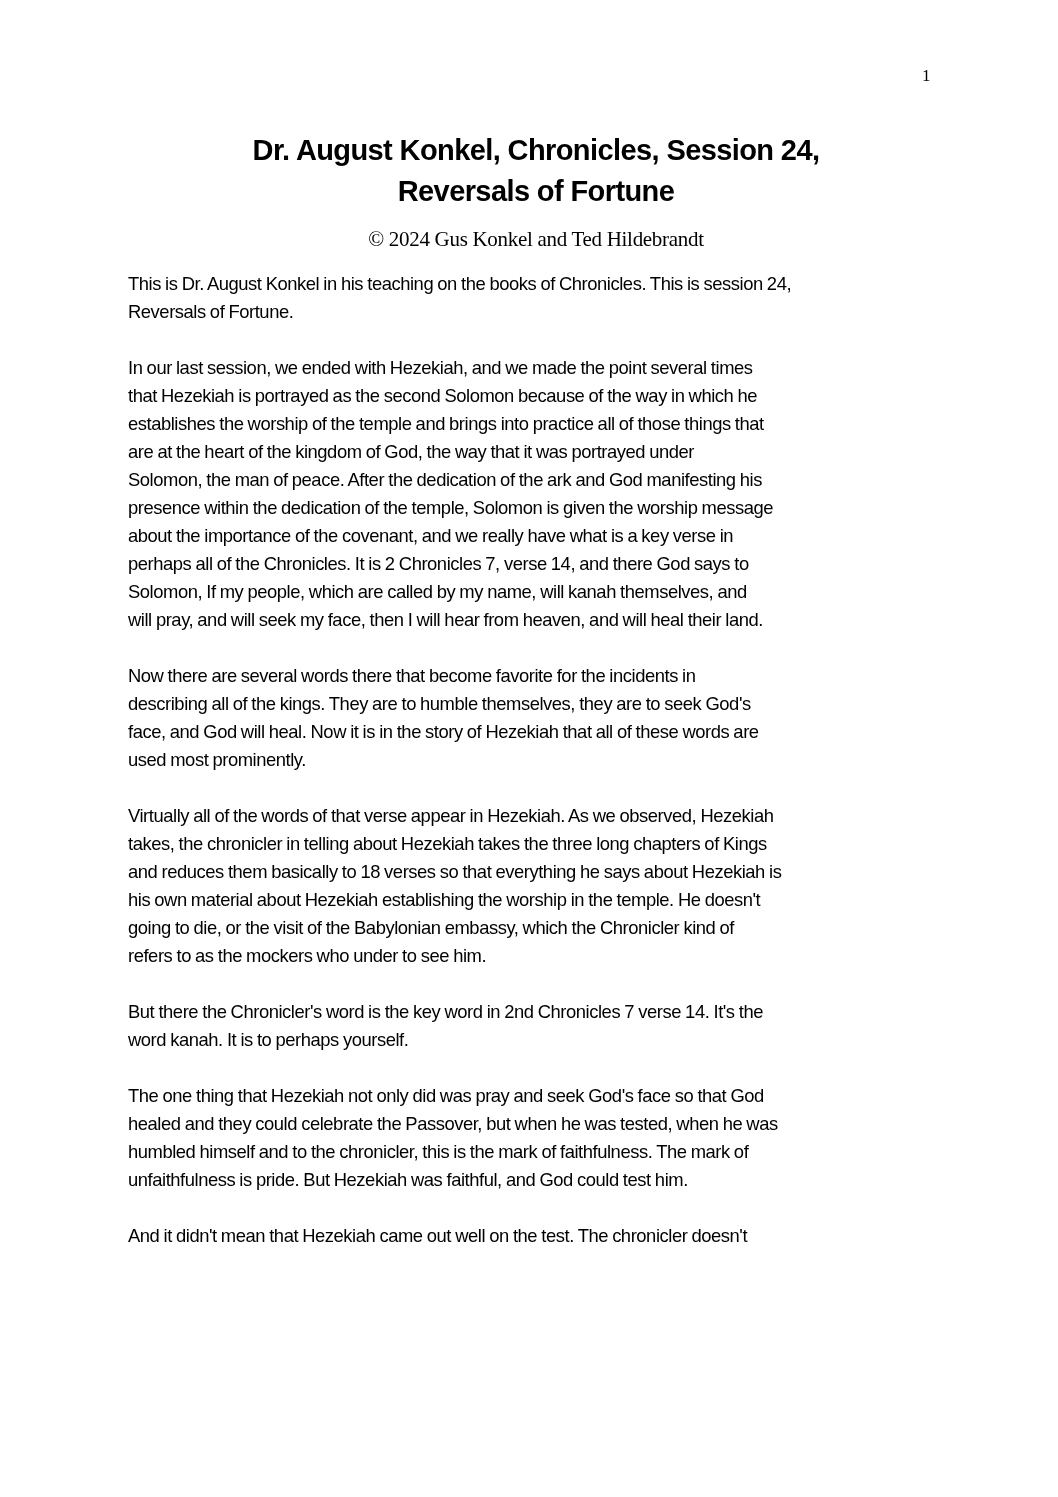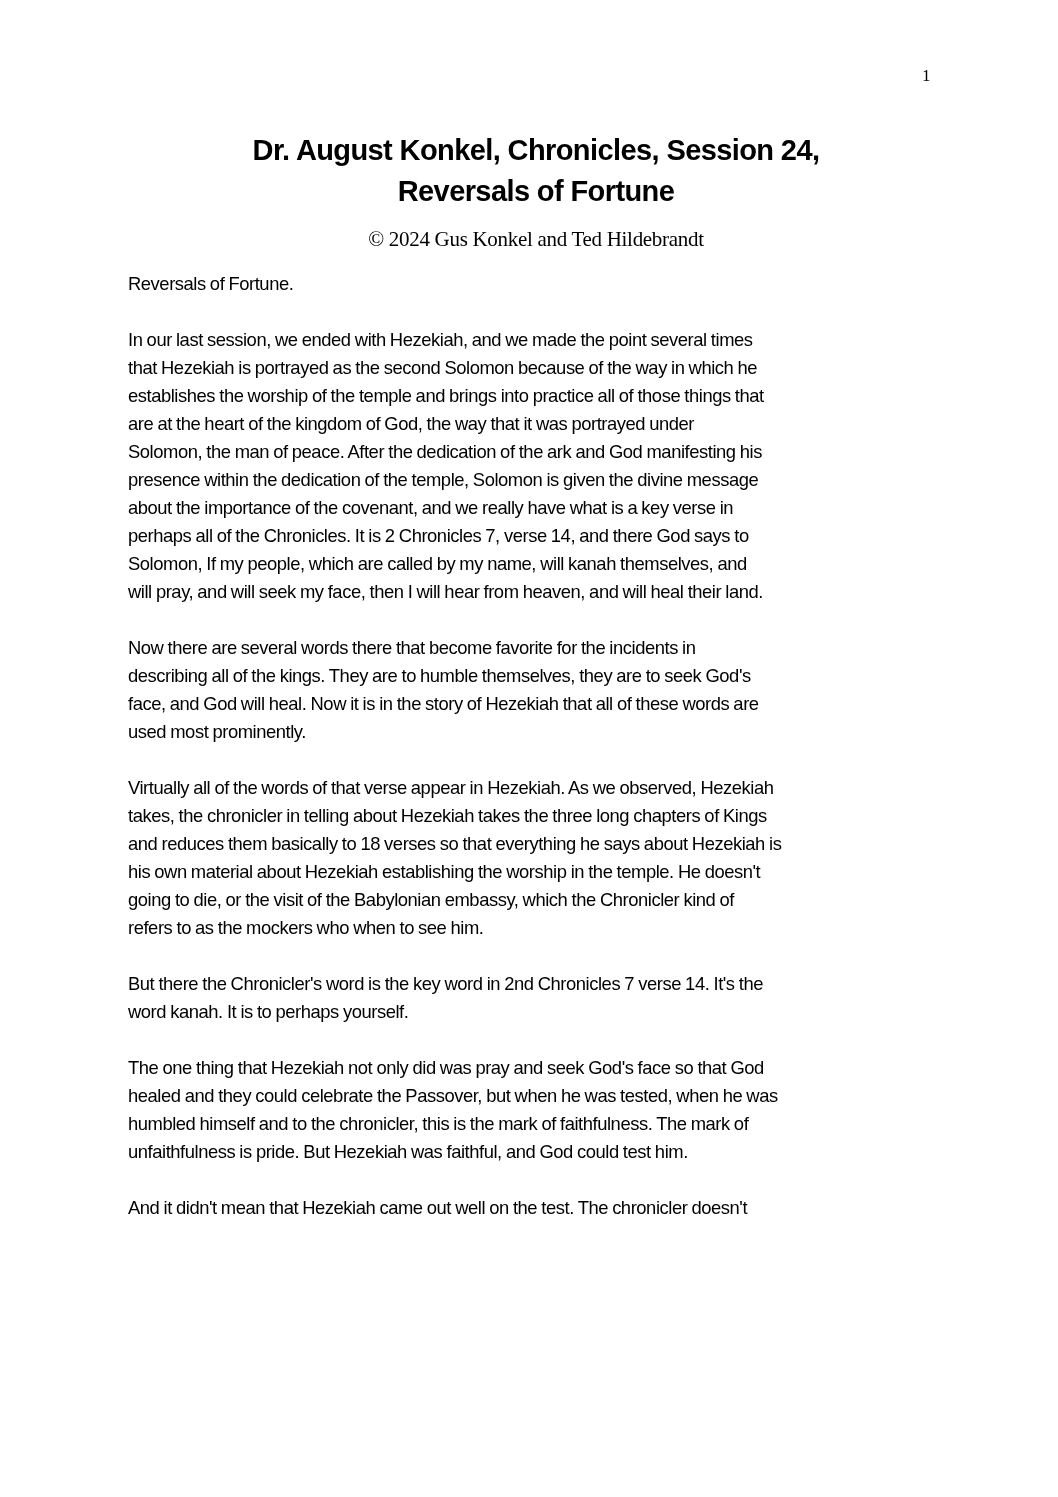--- a/index.html
+++ b/index.html
@@ -71,47 +71,48 @@
 <div class="title-block">
   <h1 class="title">
     <span class="line">Dr. August Konkel, Chronicles, Session 24,</span>
     <span class="line">Reversals of Fortune</span>
   </h1>
   <div class="copyright">© 2024 Gus Konkel and Ted Hildebrandt</div>
 </div>
 
 <div class="body-text">
   <p class="para">
+    <span class="line">This is Dr. August Konkel in his teaching on the books of Chronicles. This is session 24,</span>
     <span class="line">Reversals of Fortune.</span>
   </p>
   <p class="para">
     <span class="line">In our last session, we ended with Hezekiah, and we made the point several times</span>
     <span class="line">that Hezekiah is portrayed as the second Solomon because of the way in which he</span>
     <span class="line">establishes the worship of the temple and brings into practice all of those things that</span>
     <span class="line">are at the heart of the kingdom of God, the way that it was portrayed under</span>
     <span class="line">Solomon, the man of peace. After the dedication of the ark and God manifesting his</span>
-    <span class="line">presence within the dedication of the temple, Solomon is given the divine message</span>
+    <span class="line">presence within the dedication of the temple, Solomon is given the worship message</span>
     <span class="line">about the importance of the covenant, and we really have what is a key verse in</span>
     <span class="line">perhaps all of the Chronicles. It is 2 Chronicles 7, verse 14, and there God says to</span>
     <span class="line">Solomon, If my people, which are called by my name, will kanah themselves, and</span>
     <span class="line">will pray, and will seek my face, then I will hear from heaven, and will heal their land.</span>
   </p>
   <p class="para">
     <span class="line">Now there are several words there that become favorite for the incidents in</span>
     <span class="line">describing all of the kings. They are to humble themselves, they are to seek God's</span>
     <span class="line">face, and God will heal. Now it is in the story of Hezekiah that all of these words are</span>
     <span class="line">used most prominently.</span>
   </p>
   <p class="para">
     <span class="line">Virtually all of the words of that verse appear in Hezekiah. As we observed, Hezekiah</span>
     <span class="line">takes, the chronicler in telling about Hezekiah takes the three long chapters of Kings</span>
     <span class="line">and reduces them basically to 18 verses so that everything he says about Hezekiah is</span>
     <span class="line">his own material about Hezekiah establishing the worship in the temple. He doesn't</span>
     <span class="line">going to die, or the visit of the Babylonian embassy, which the Chronicler kind of</span>
-    <span class="line">refers to as the mockers who when to see him.</span>
+    <span class="line">refers to as the mockers who under to see him.</span>
   </p>
   <p class="para">
     <span class="line">But there the Chronicler's word is the key word in 2nd Chronicles 7 verse 14. It's the</span>
     <span class="line">word kanah. It is to perhaps yourself.</span>
   </p>
   <p class="para">
     <span class="line">The one thing that Hezekiah not only did was pray and seek God's face so that God</span>
     <span class="line">healed and they could celebrate the Passover, but when he was tested, when he was</span>
     <span class="line">humbled himself and to the chronicler, this is the mark of faithfulness. The mark of</span>
     <span class="line">unfaithfulness is pride. But Hezekiah was faithful, and God could test him.</span>

